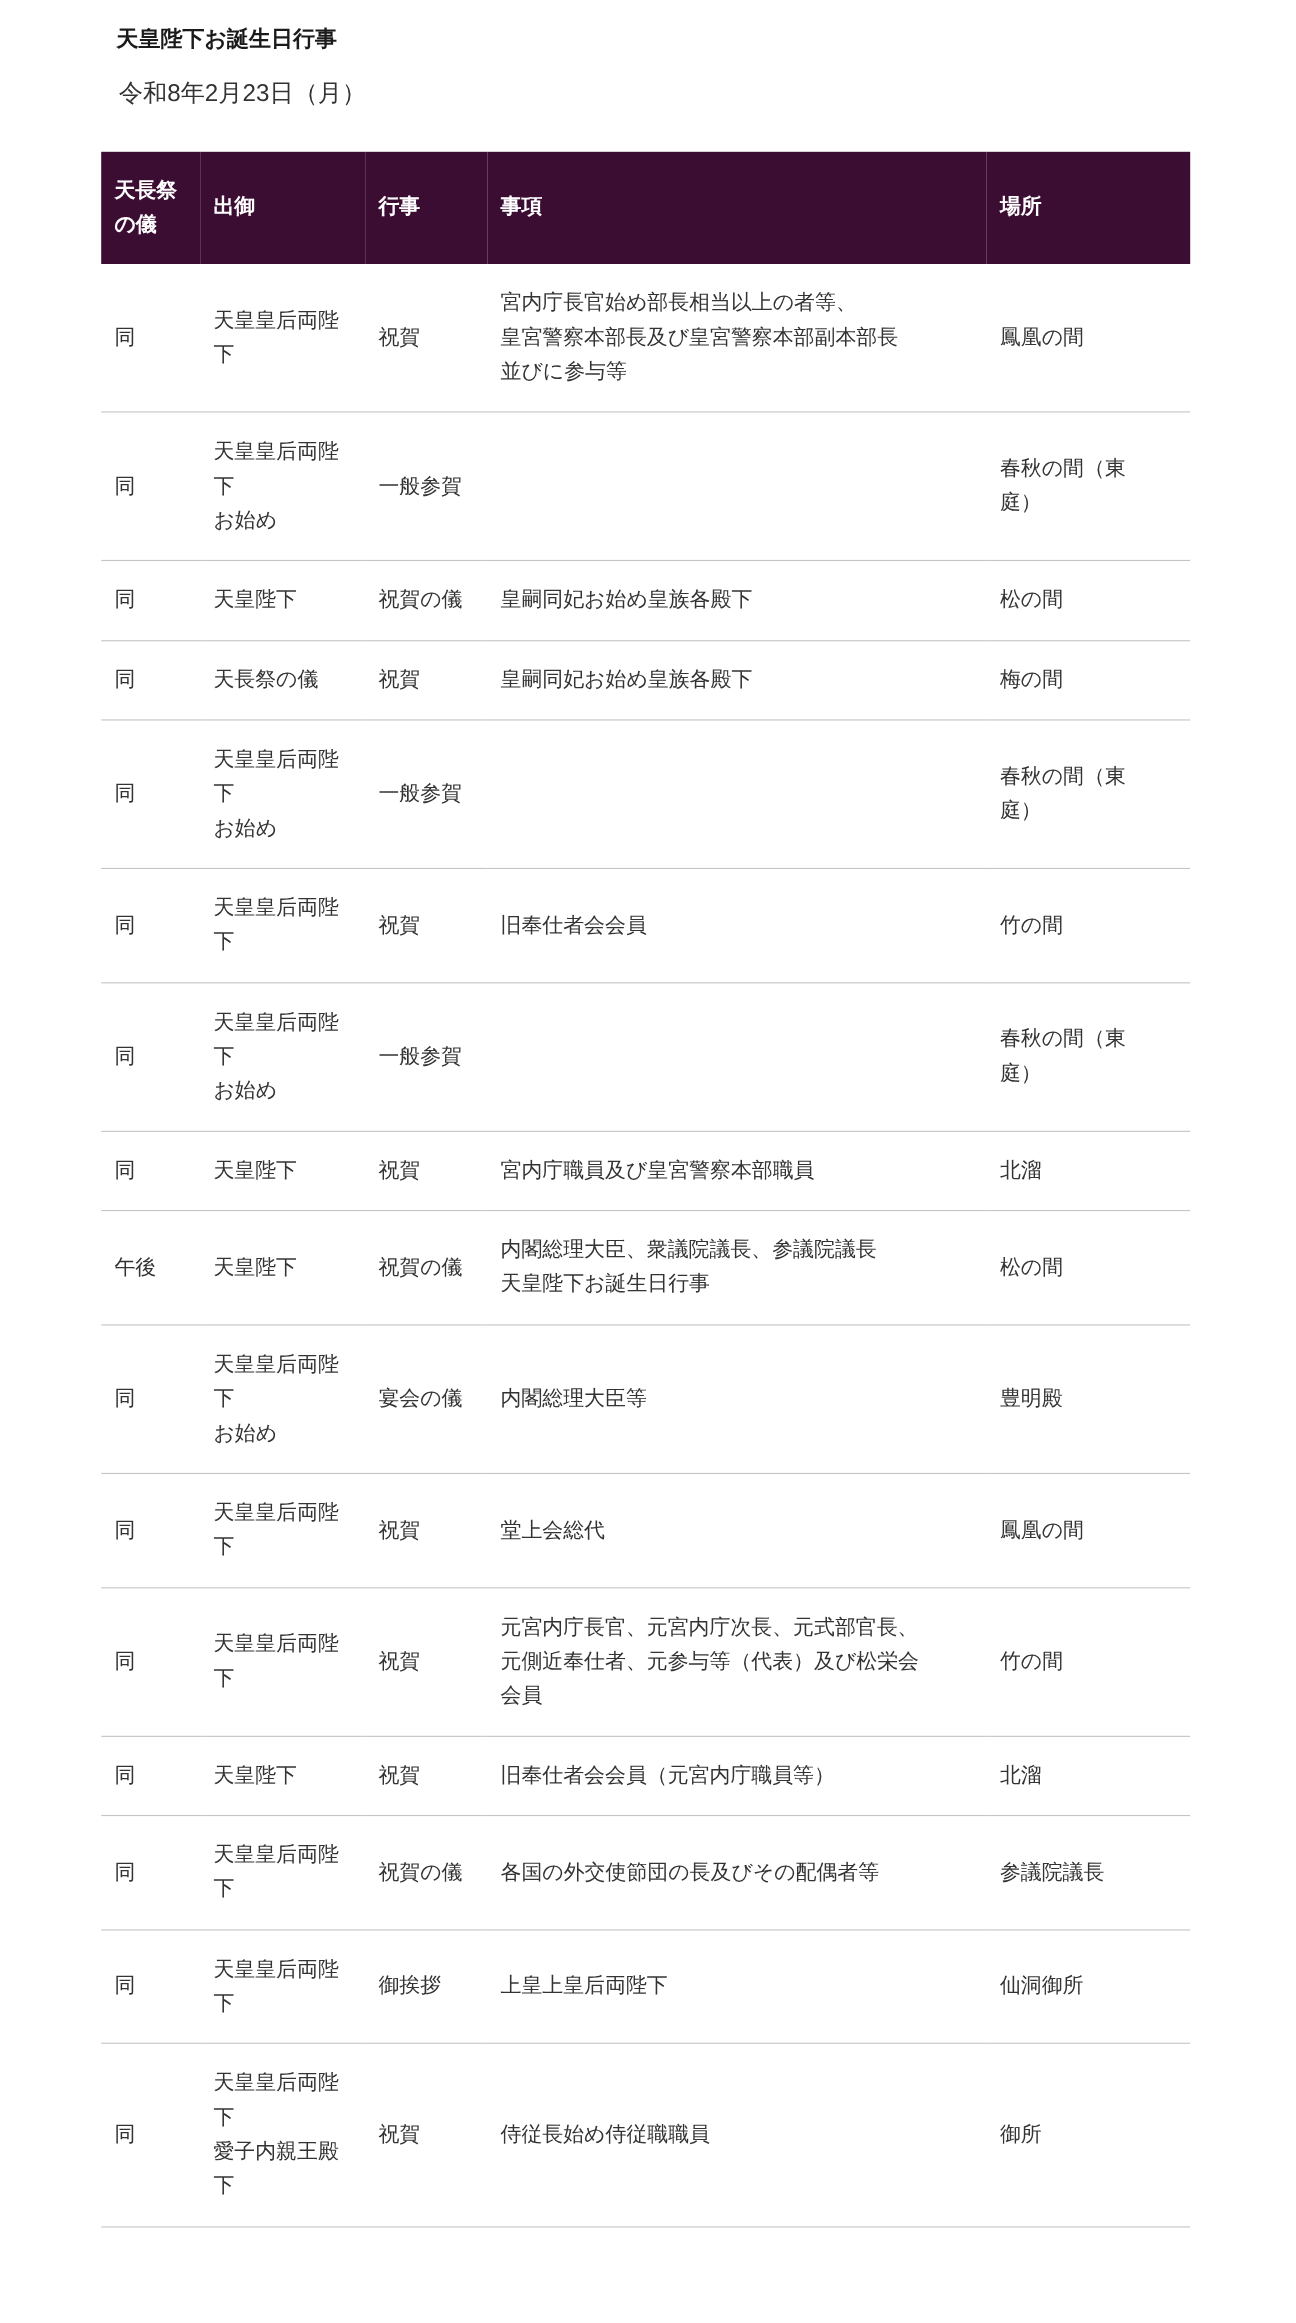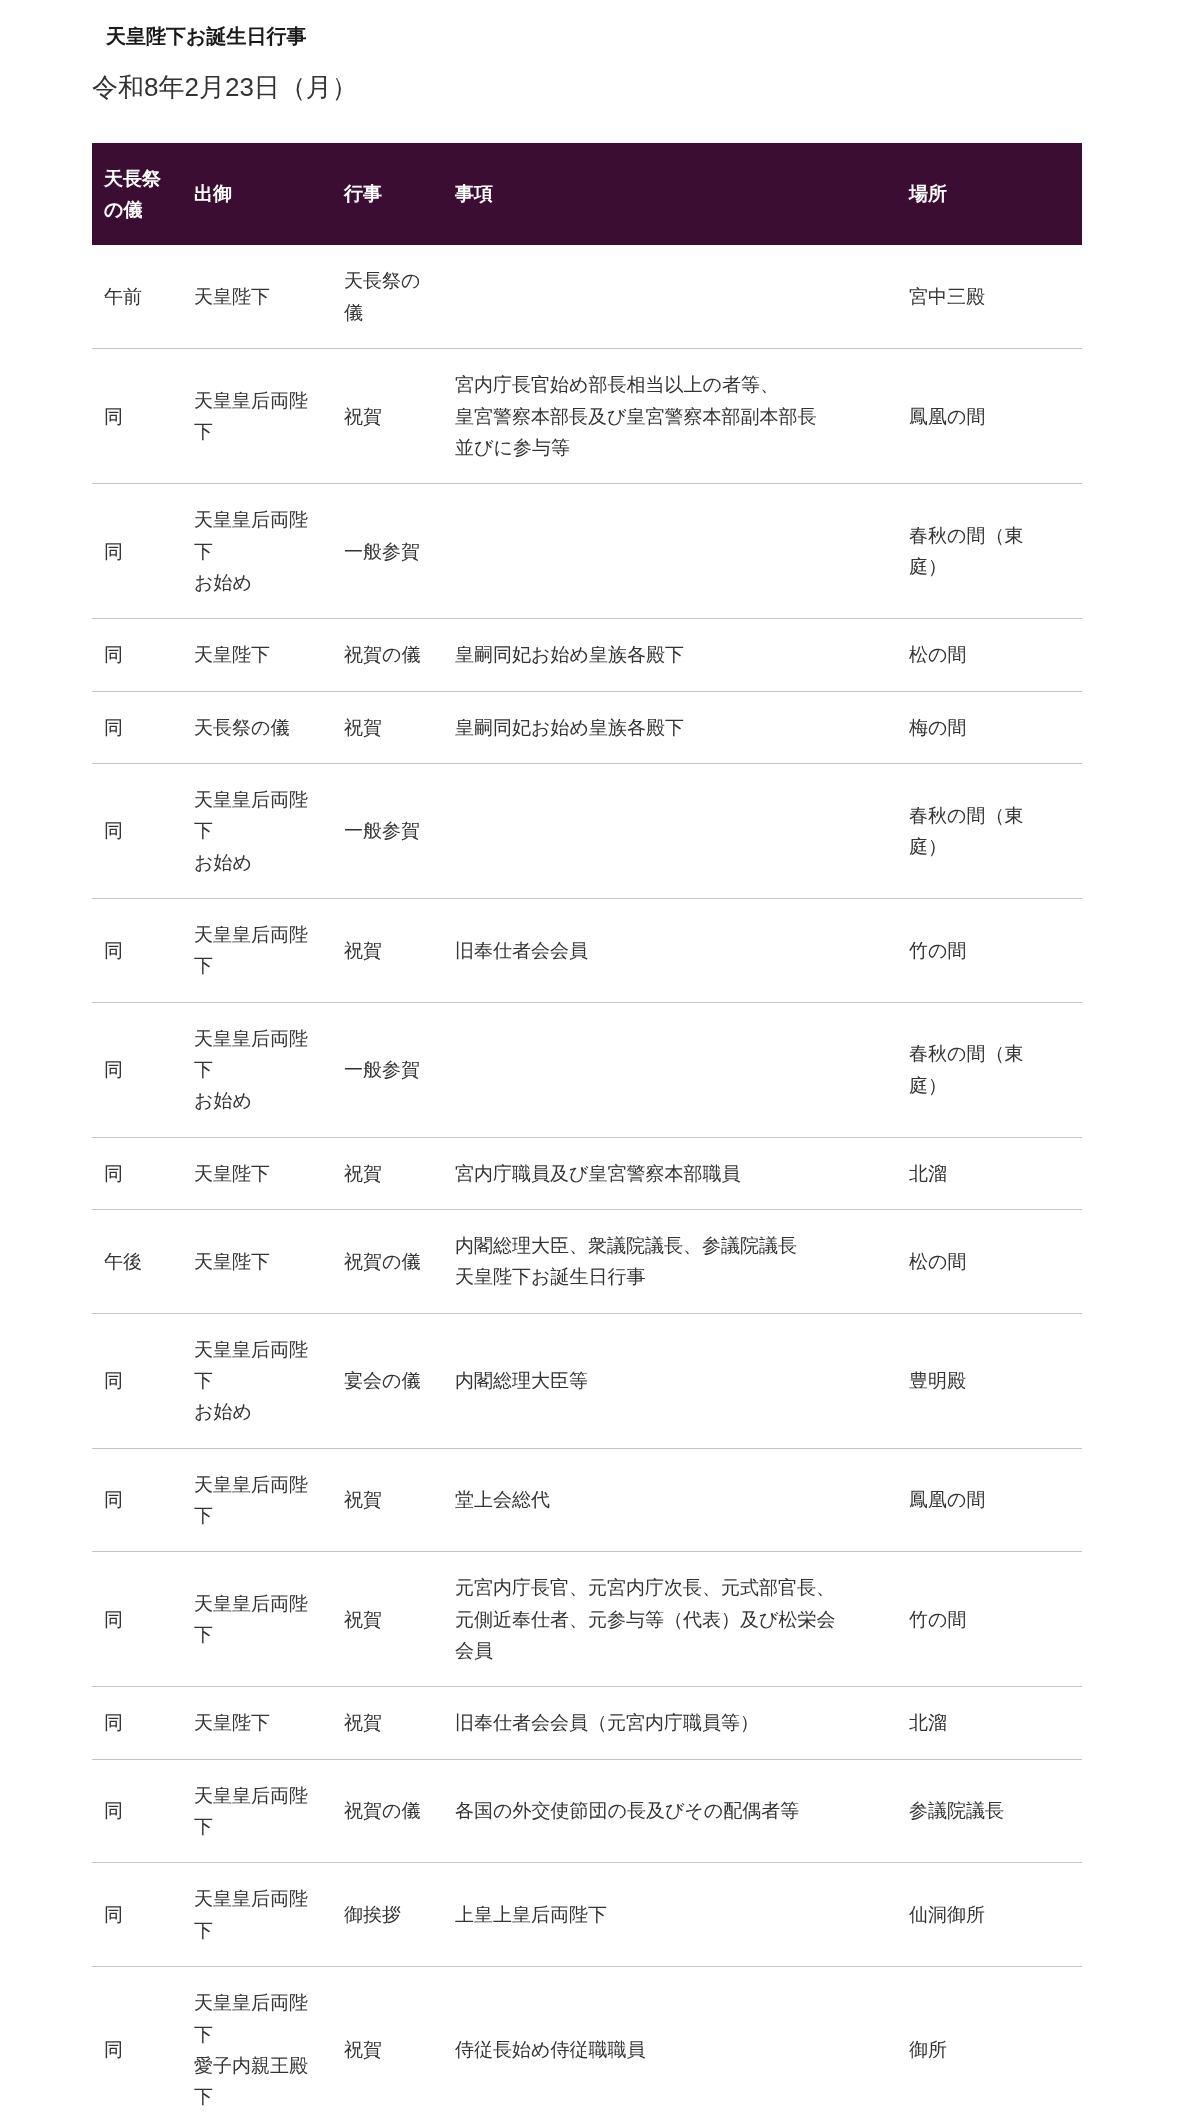--- a/index.html
+++ b/index.html
@@ -25,23 +25,23 @@
     padding-top:10px;
   }
   h1.page-title{
     font-size:20px;
     line-height:1.25;
     font-weight:bold;
     color:var(--title-color);
     margin:14px;
   }
   p.event-date{
-    font-size:26px;
+    font-size:22px;
     line-height:1.3;
-    margin:22px 0 0 0;
+    margin:22px 0 0 16px;
     color:var(--body-text);
   }
   table.schedule{
     margin-top:38px;
     width:990px;
     table-layout:fixed;
     border-collapse:collapse;
     font-size:19px;
   }
   table.schedule th{
@@ -89,27 +89,20 @@
       <tr>
         <th>天長祭の儀</th>
         <th>出御</th>
         <th>行事</th>
         <th>事項</th>
         <th>場所</th>
       </tr>
     </thead>
     <tbody id="table-body">
         <tr>
-          <td>午前</td>
-          <td>天皇陛下</td>
-          <td>天長祭の儀</td>
-          <td></td>
-          <td>宮中三殿</td>
-        </tr>
-        <tr>
           <td>同</td>
           <td>天皇皇后両陛下</td>
           <td>祝賀</td>
           <td>宮内庁長官始め部長相当以上の者等、
 皇宮警察本部長及び皇宮警察本部副本部長
 並びに参与等</td>
           <td>鳳凰の間</td>
         </tr>
         <tr>
           <td>同</td>

